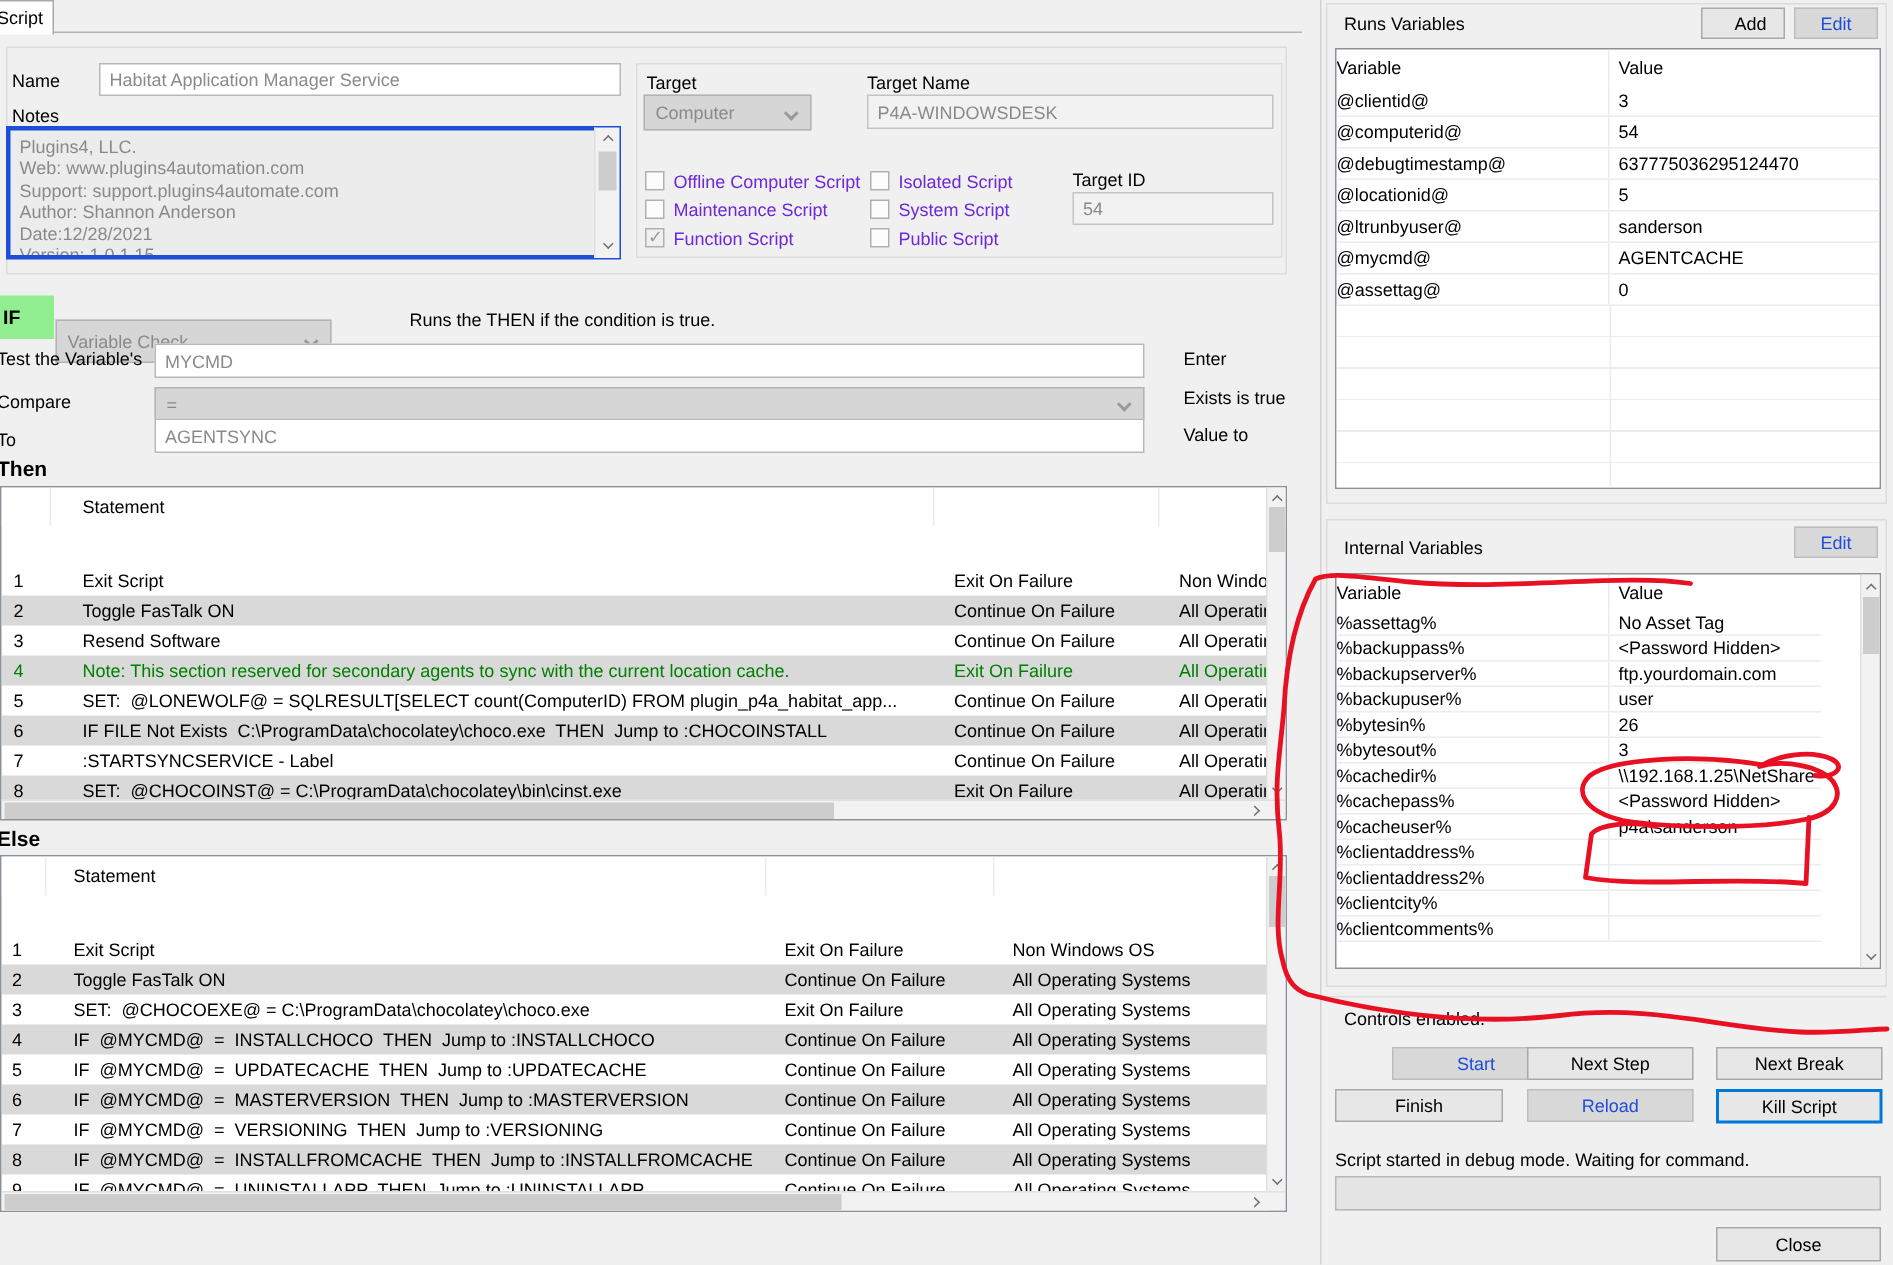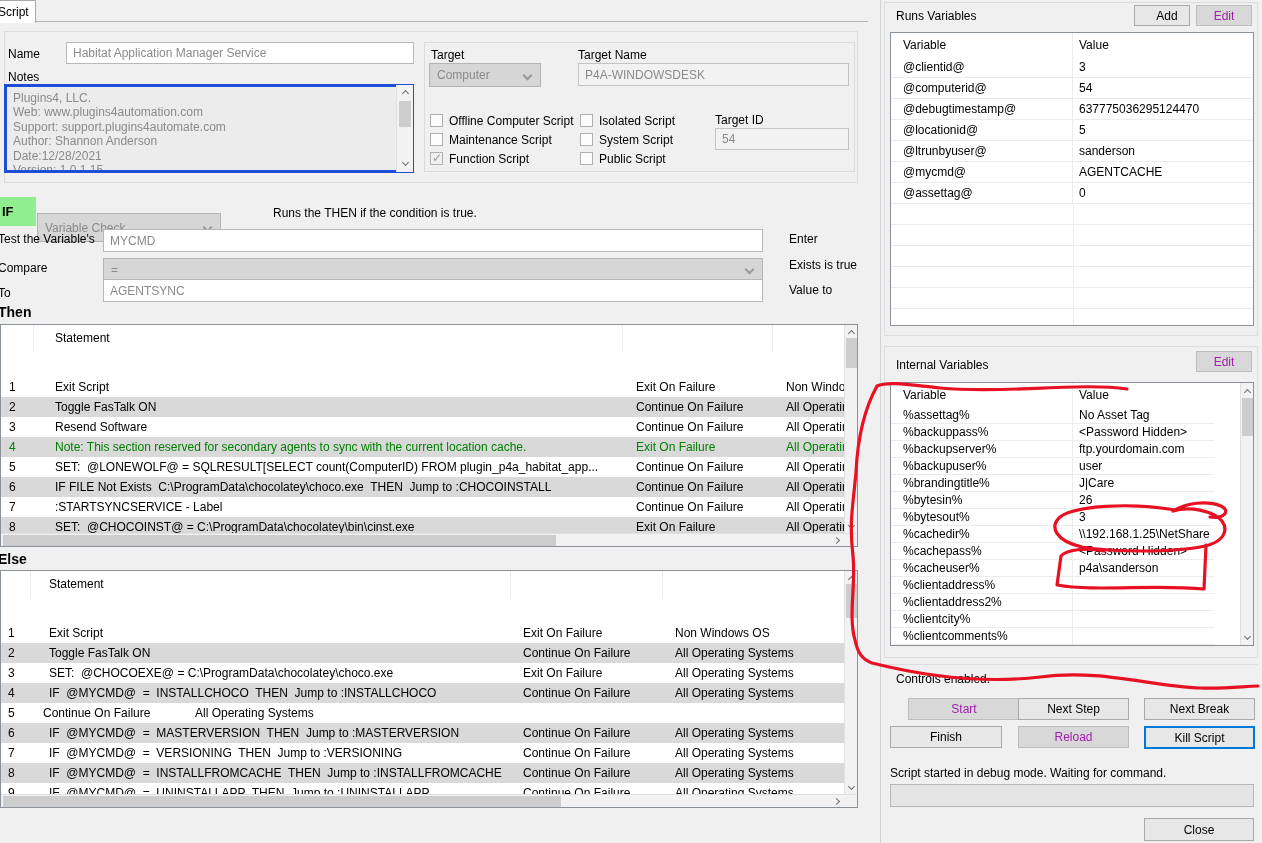--- a/index.html
+++ b/index.html
@@ -33,21 +33,21 @@
   .car.up   { transform:rotate(-135deg); margin-top:3px; }
   .car.down { transform:rotate(45deg); margin-top:-2px; }
   .car.right{ transform:rotate(-45deg); margin-left:-2px; }
 
   
   .cbrow { display:flex; align-items:center; height:17px; margin-bottom:2px; }
   .cb { width:13px; height:13px; background:#fcfcfc; border:1px solid #b0b0b0; margin-right:6px; position:relative; flex:none; }
   .cb::after { content:"\2713"; position:absolute; left:1px; top:-2px; font-size:12px; color:#9a9a9a; display:none; }
   .cbrow.checked .cb { background:#f0f0f0; }
   .cbrow.checked .cb::after { display:block; }
-  .cbl { color:#000000; }
+  .cbl { color:#6d28d9; }
 
   .ifchip { background:#90ee90; font-weight:bold; font-size:13px; display:flex; align-items:center; padding-left:4px; }
   .secH { font-weight:bold; font-size:14px; }
 
   
   .tbl { background:#fff; border:1px solid #8a9199; overflow:hidden; }
   .thead { display:flex; height:26px; align-items:center; background:#fff; }
   .thead .cell { border-right:1px solid #ececec; height:100%; display:flex; align-items:center; }
   .trows  { position:absolute; overflow:hidden; }
   .trow { display:flex; height:20px; align-items:center; white-space:pre; }
@@ -64,28 +64,28 @@
   .e-st { width:480px; padding-left:18px; }
   .e-f  { width:152px; padding-left:12px; }
   .e-os { width:182px; padding-left:12px; }
 
   
   .vtbl { background:#fff; border:1px solid #8a9199; overflow:hidden; }
   .vhead { display:flex; height:24px; align-items:center; }
   .vrow { display:flex; align-items:center; border-bottom:1px solid #ececec; white-space:pre; }
   .uvrow { height:21px; }
   .ivrow { height:17px; }
-  .v-name { width:182px; padding-left:12px; overflow:hidden; flex:none; border-right:1px solid #ececec; height:100%; display:flex; align-items:center; }
+  .v-name { width:182px; padding-left:0; overflow:hidden; flex:none; border-right:1px solid #ececec; height:100%; display:flex; align-items:center; }
   .v-val  { padding-left:6px; overflow:hidden; flex:1; }
   .uv-filler { background:repeating-linear-gradient(to bottom, #fff 0 20px, #ececec 20px 21px); }
   .uv-filler .vline { position:absolute; left:182px; top:0; bottom:0; width:1px; background:#ececec; }
 
   
   .btn { background:#e7e7e7; border:1px solid #a9a9a9; display:flex; align-items:center; justify-content:center; white-space:nowrap; }
-  .btn.dis { background:#d8d8d8; border-color:#bdbdbd; color:#a21caf; }
+  .btn.dis { background:#d8d8d8; border-color:#bdbdbd; color:#1d4ed8; }
   .btn.def { border:2px solid #0078d7; }
 
   .statusbar { background:#e5e5e5; border:1px solid #b7b7b7; }
 
   #anno { position:absolute; left:0; top:0; pointer-events:none; z-index:50; }
 </style>
 </head>
 <body>
 
 <div id="win">
@@ -305,20 +305,21 @@
           <span class="cell e-os">All Operating Systems</span>
         </div>
         <div class="trow">
           <span class="cell e-num">4</span>
           <span class="cell e-st">IF  @MYCMD@  =  INSTALLCHOCO  THEN  Jump to :INSTALLCHOCO</span>
           <span class="cell e-f">Continue On Failure</span>
           <span class="cell e-os">All Operating Systems</span>
         </div>
         <div class="trow">
           <span class="cell e-num">5</span>
+          <span class="cell e-st">IF  @MYCMD@  =  UPDATECACHE  THEN  Jump to :UPDATECACHE</span>
           <span class="cell e-f">Continue On Failure</span>
           <span class="cell e-os">All Operating Systems</span>
         </div>
         <div class="trow">
           <span class="cell e-num">6</span>
           <span class="cell e-st">IF  @MYCMD@  =  MASTERVERSION  THEN  Jump to :MASTERVERSION</span>
           <span class="cell e-f">Continue On Failure</span>
           <span class="cell e-os">All Operating Systems</span>
         </div>
         <div class="trow">
@@ -432,24 +433,20 @@
         </div>
         <div class="vrow ivrow">
           <span class="v-name">%backupserver%</span>
           <span class="v-val">ftp.yourdomain.com</span>
         </div>
         <div class="vrow ivrow">
           <span class="v-name">%backupuser%</span>
           <span class="v-val">user</span>
         </div>
         <div class="vrow ivrow">
-          <span class="v-name">%brandingtitle%</span>
-          <span class="v-val">J|Care</span>
-        </div>
-        <div class="vrow ivrow">
           <span class="v-name">%bytesin%</span>
           <span class="v-val">26</span>
         </div>
         <div class="vrow ivrow">
           <span class="v-name">%bytesout%</span>
           <span class="v-val">3</span>
         </div>
         <div class="vrow ivrow">
           <span class="v-name">%cachedir%</span>
           <span class="v-val">\\192.168.1.25\NetShare</span>
@@ -486,21 +483,21 @@
       <span class="sb-thumb" style="left:1px;top:15px;width:12px;height:38px;"></span>
       <span class="sb-ar" style="left:0;top:249px;">
           <span class="car down"></span>
         </span>
     </div>
   </div>
 
   <div class="abs grpbox" style="left:884px;top:664px;width:374px;height:93px;border-left:none;border-right:none;border-bottom:none;"></div>
   <div class="abs lbl" style="left:896px;top:672px;">Controls enabled.</div>
 
-  <div class="abs btn dis" style="left:908px;top:698px;width:112px;height:22px;">
+  <div class="abs btn dis" style="left:928px;top:698px;width:112px;height:22px;">
     <span>Start</span>
   </div>
   <div class="abs btn" style="left:1018px;top:698px;width:111px;height:22px;">
     <span>Next Step</span>
   </div>
   <div class="abs btn" style="left:1144px;top:698px;width:111px;height:22px;">
     <span>Next Break</span>
   </div>
   <div class="abs btn" style="left:890px;top:726px;width:112px;height:22px;">
     <span>Finish</span>

